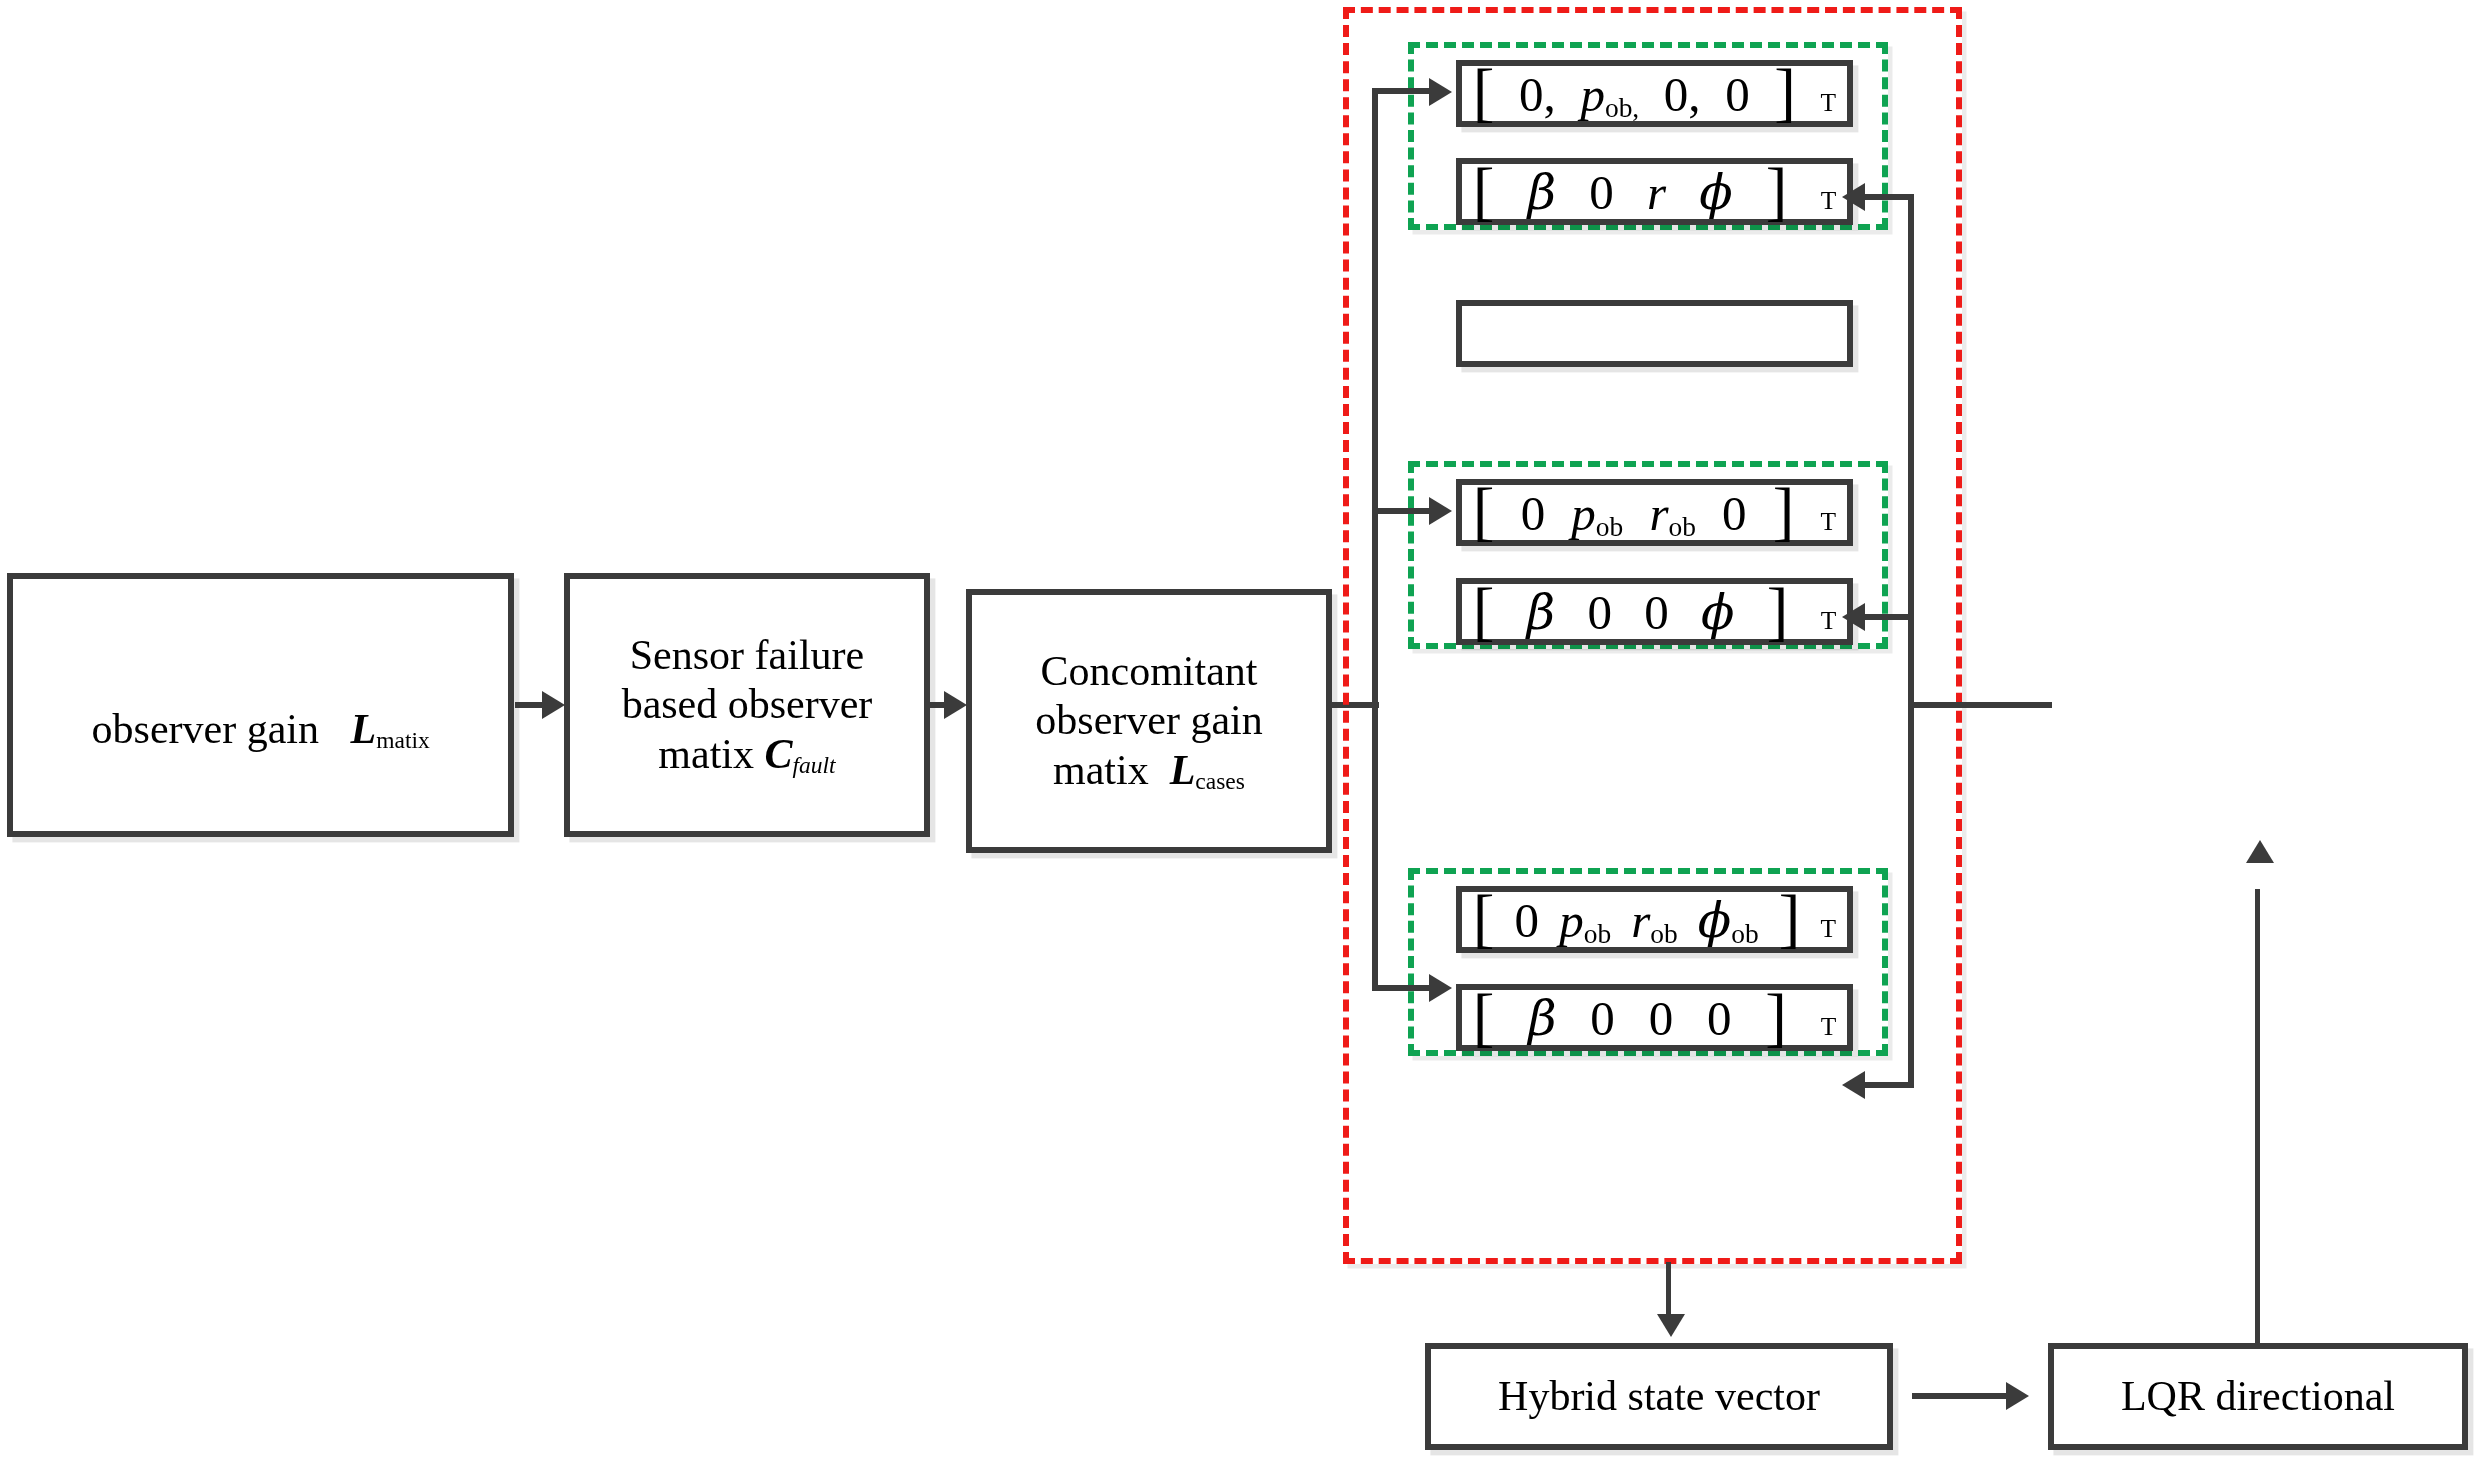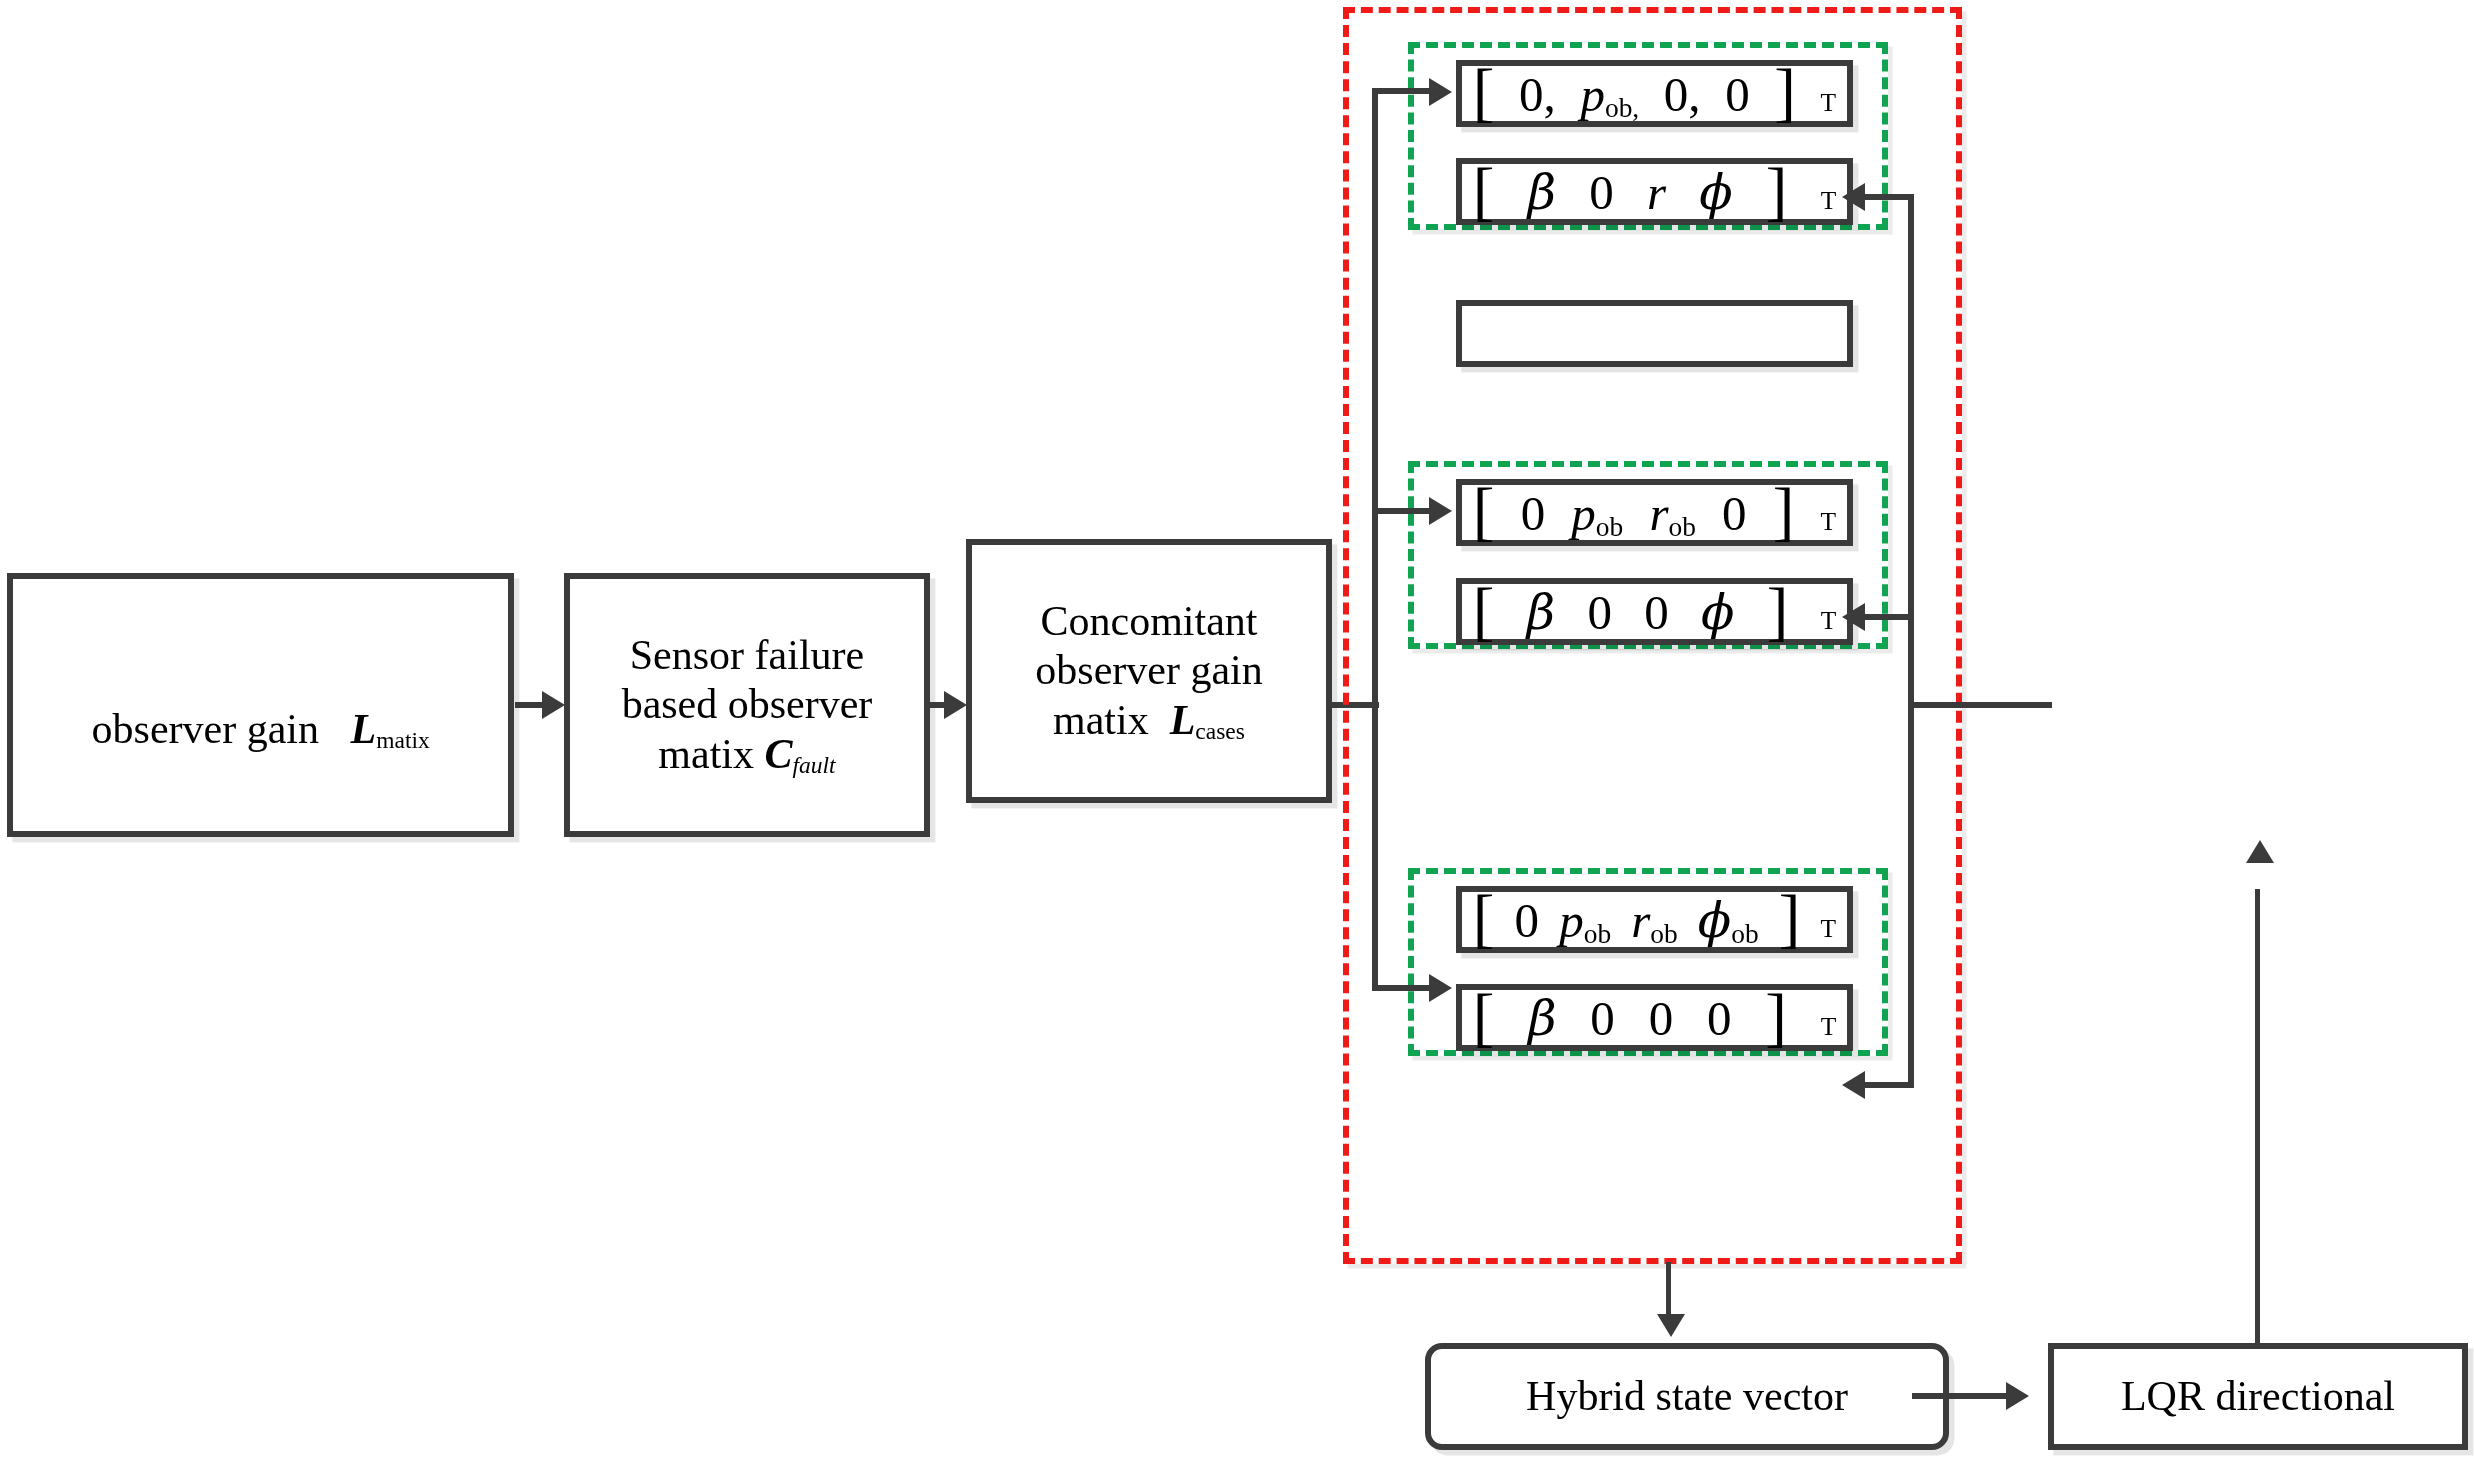--- a/index.html
+++ b/index.html
@@ -70,21 +70,21 @@
 
   <div class="box" style="left:564px;top:573px;width:366px;height:264px;">
     <div class="txt lbl">
       <span>Sensor failure</span><br>
       <span>based observer</span><br>
       <span>matix</span>
       <span class="bold-it">C</span><sub style="font-style:italic;text-align:right;">fault</sub>
     </div>
   </div>
 
-  <div class="box" style="left:966px;top:539px;width:366px;height:264px;">
+  <div class="box" style="left:966px;top:589px;width:366px;height:264px;">
     <div class="txt lbl">
       <span>Concomitant</span><br>
       <span>observer gain</span><br>
       <span>matix</span>
       &nbsp;<span class="bold-it">L</span><sub>cases</sub>
     </div>
   </div>
 
   <div class="ln h" style="left:515px;top:702px;width:32.5px;"></div>
   <div class="ahead right" style="left:542px;top:691px;"></div>
@@ -193,21 +193,21 @@
 
   <div class="ln h" style="left:1860px;top:194px;width:54px;"></div>
   <div class="ahead left" style="left:1842px;top:183px;"></div>
 
   <div class="ln h" style="left:1860px;top:614px;width:54px;"></div>
   <div class="ahead left" style="left:1842px;top:603px;"></div>
 
   <div class="ln h" style="left:1860px;top:1082px;width:54px;"></div>
   <div class="ahead left" style="left:1842px;top:1071px;"></div>
 
-  <div class="box" style="left:1425px;top:1343px;width:524px;height:107px;border-radius:17px;">
+  <div class="box" style="left:1425px;top:1343px;width:468px;height:107px;">
     <div class="txt lbl">Hybrid state vector</div>
   </div>
 
   <div class="box" style="left:2048px;top:1343px;width:420px;height:107px;">
     <div class="txt lbl">LQR directional</div>
   </div>
 
   <div class="ln v" style="left:1666px;top:1262px;height:56px;width:4.5px;"></div>
   <div class="ahead down" style="left:1657px;top:1314px;"></div>
 

